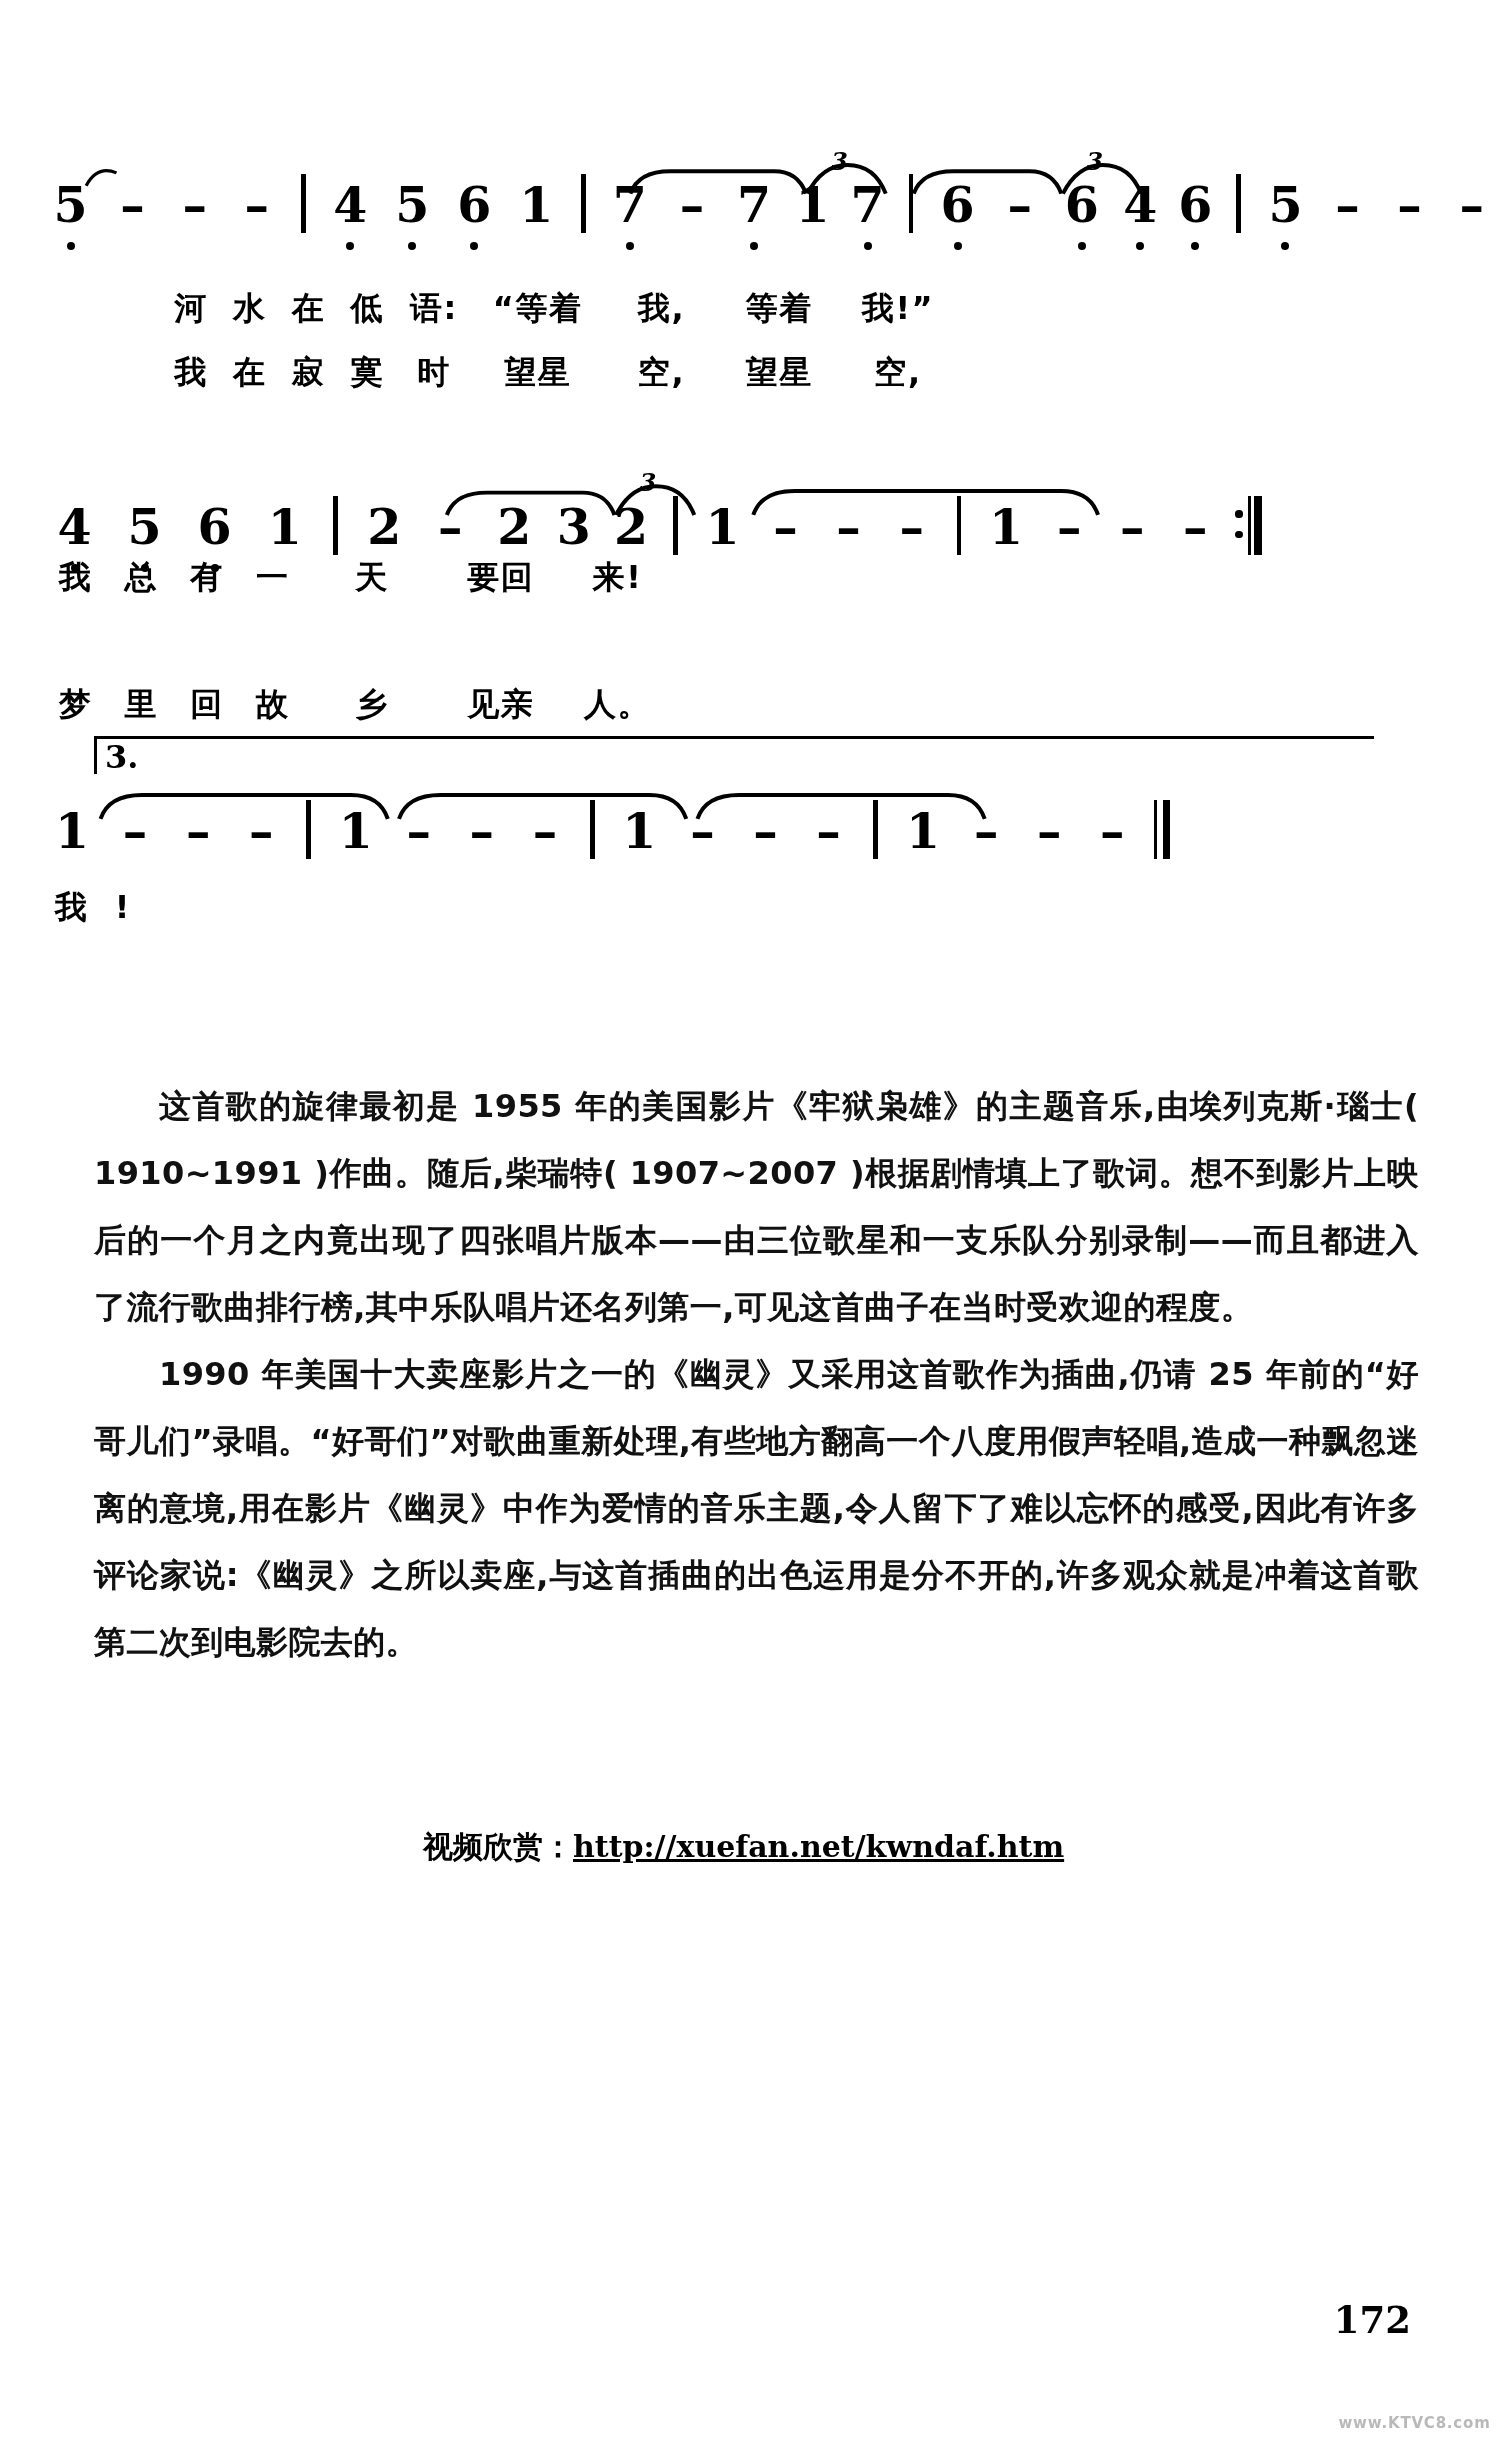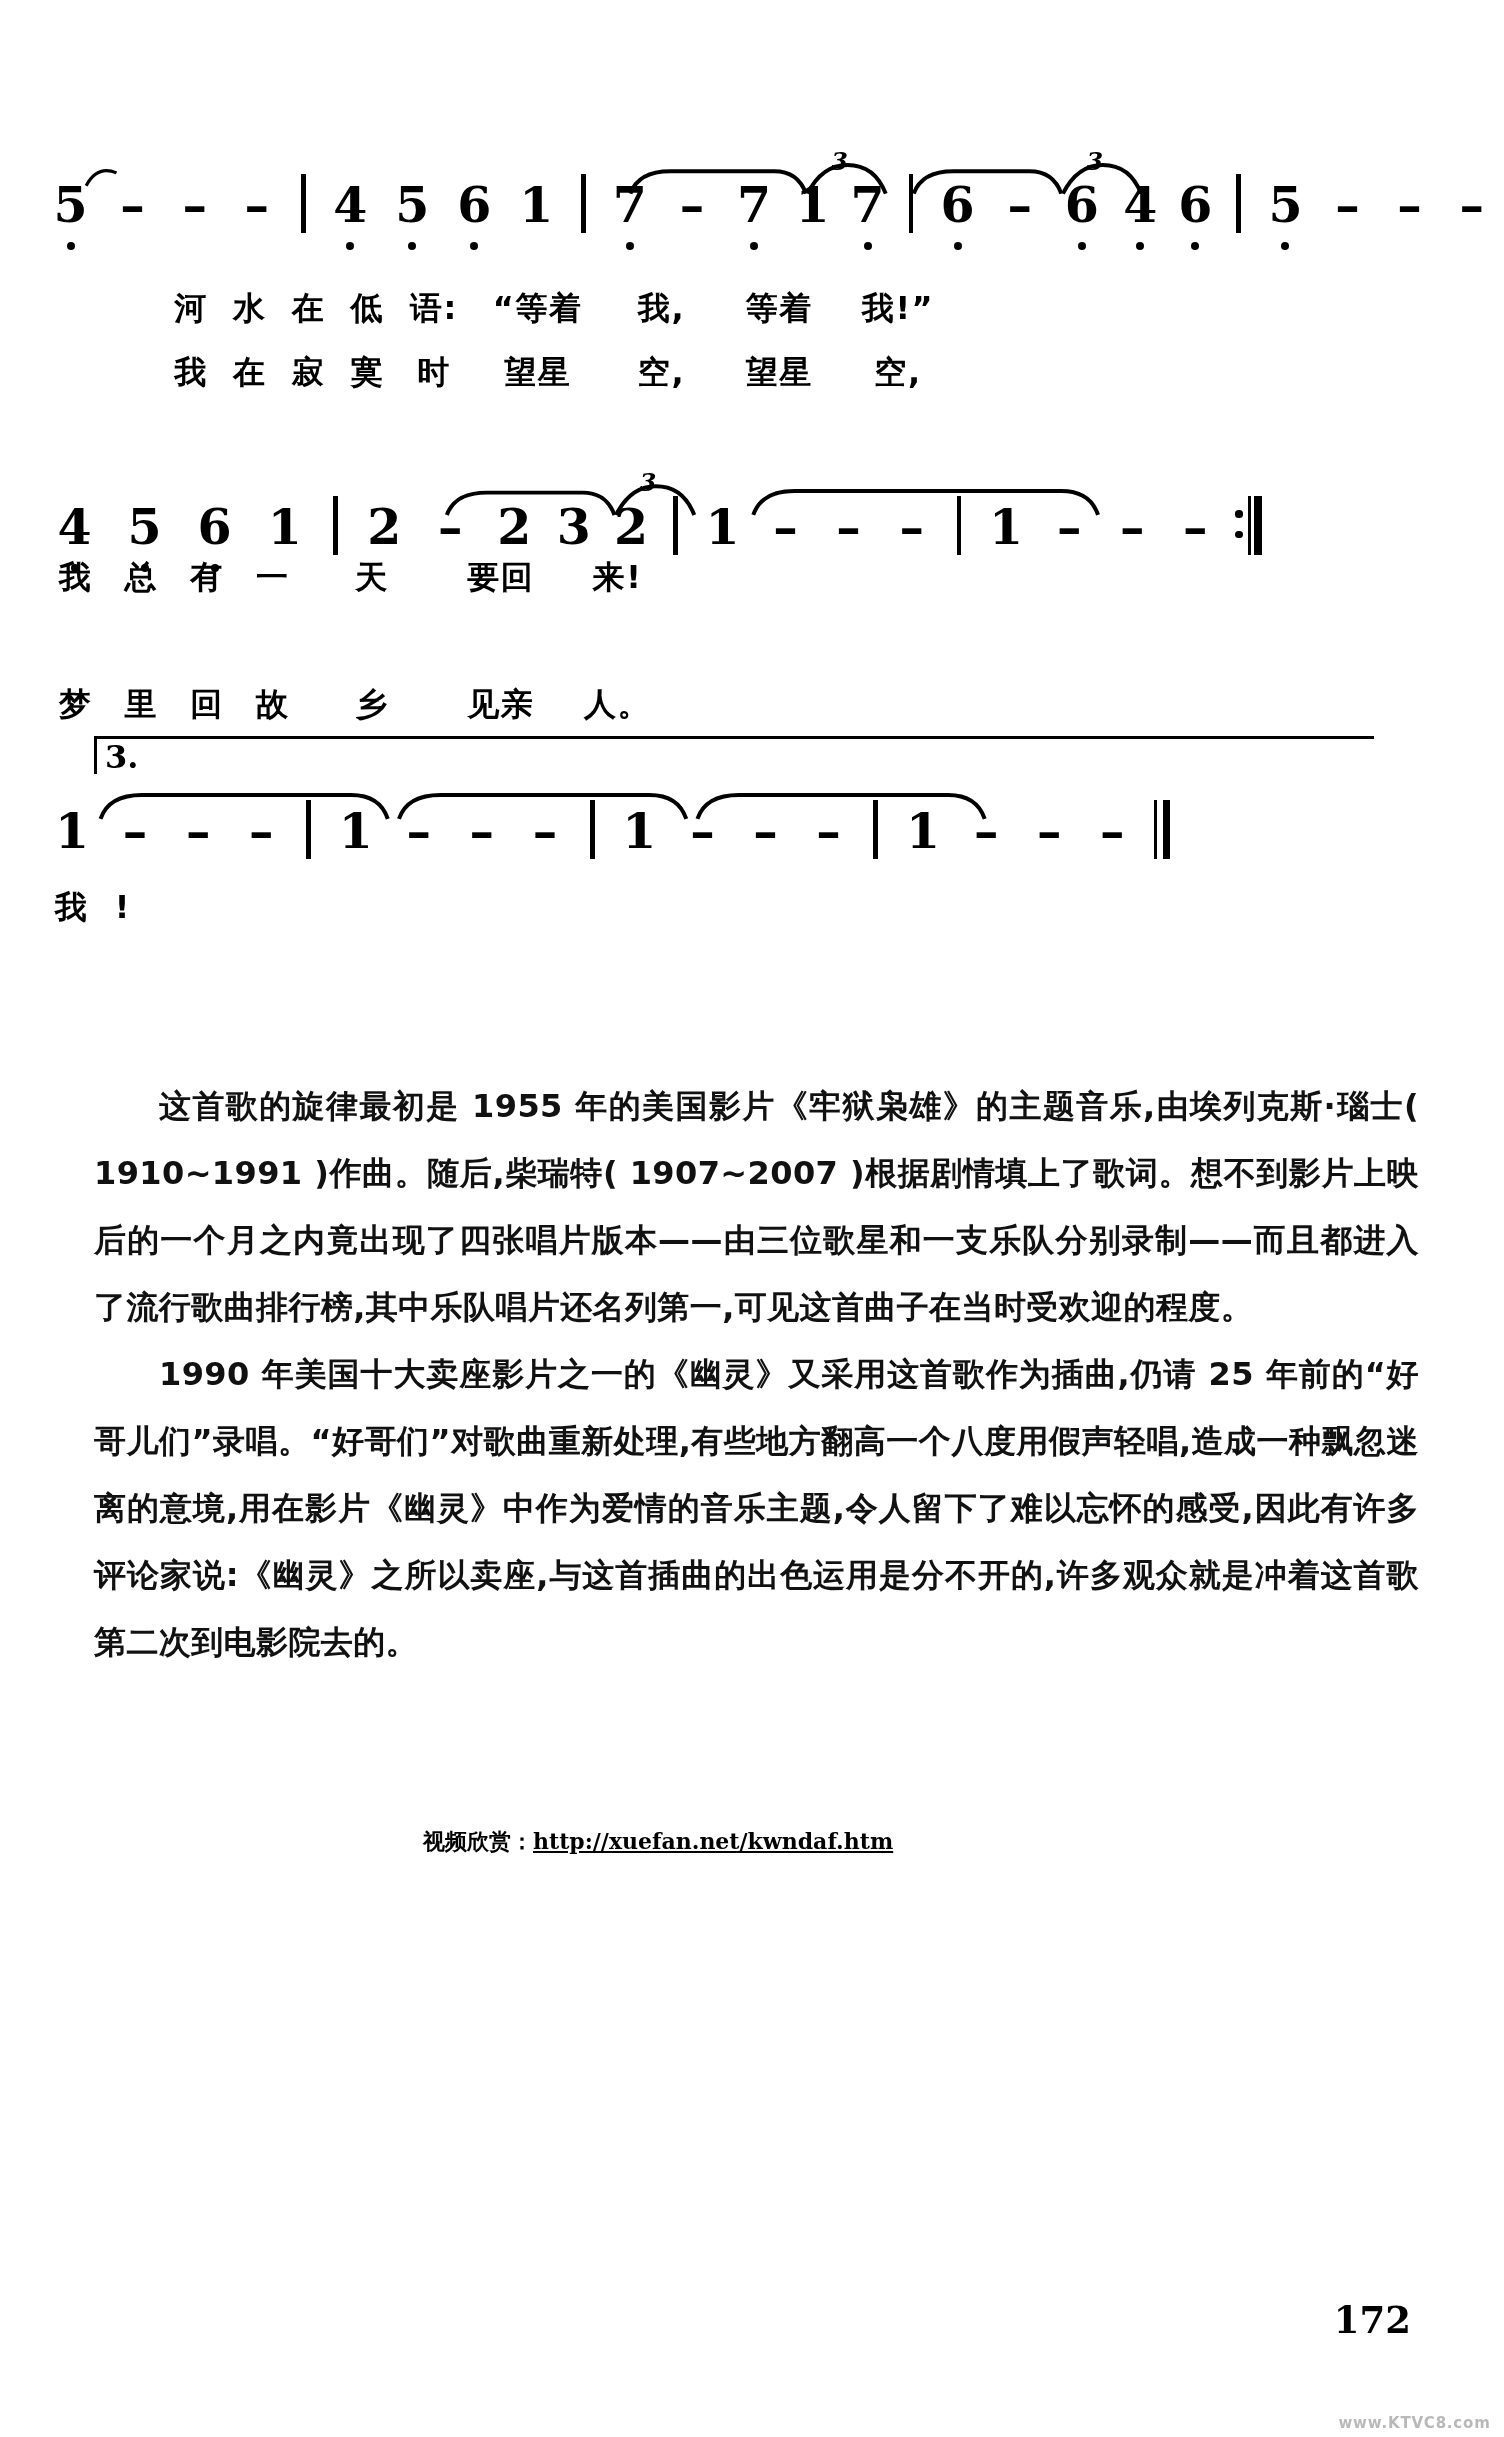--- a/index.html
+++ b/index.html
@@ -161,21 +161,21 @@
     letter-spacing: 0.4px;
     color: #111;
   }
   .prose p { margin: 0 0 0 0; text-indent: 65px; }
 
   .video-line {
     position: absolute;
     left: 423px;
     top: 1827px;
     font-family: "DejaVu Sans", "Liberation Sans", sans-serif;
-    font-size: 22px;
+    font-size: 30px;
     font-weight: 700;
     white-space: nowrap;
   }
   .video-line .url {
     text-decoration: underline;
     font-family: "DejaVu Serif", "Liberation Serif", serif;
   }
 
   .page-number {
     position: absolute;

